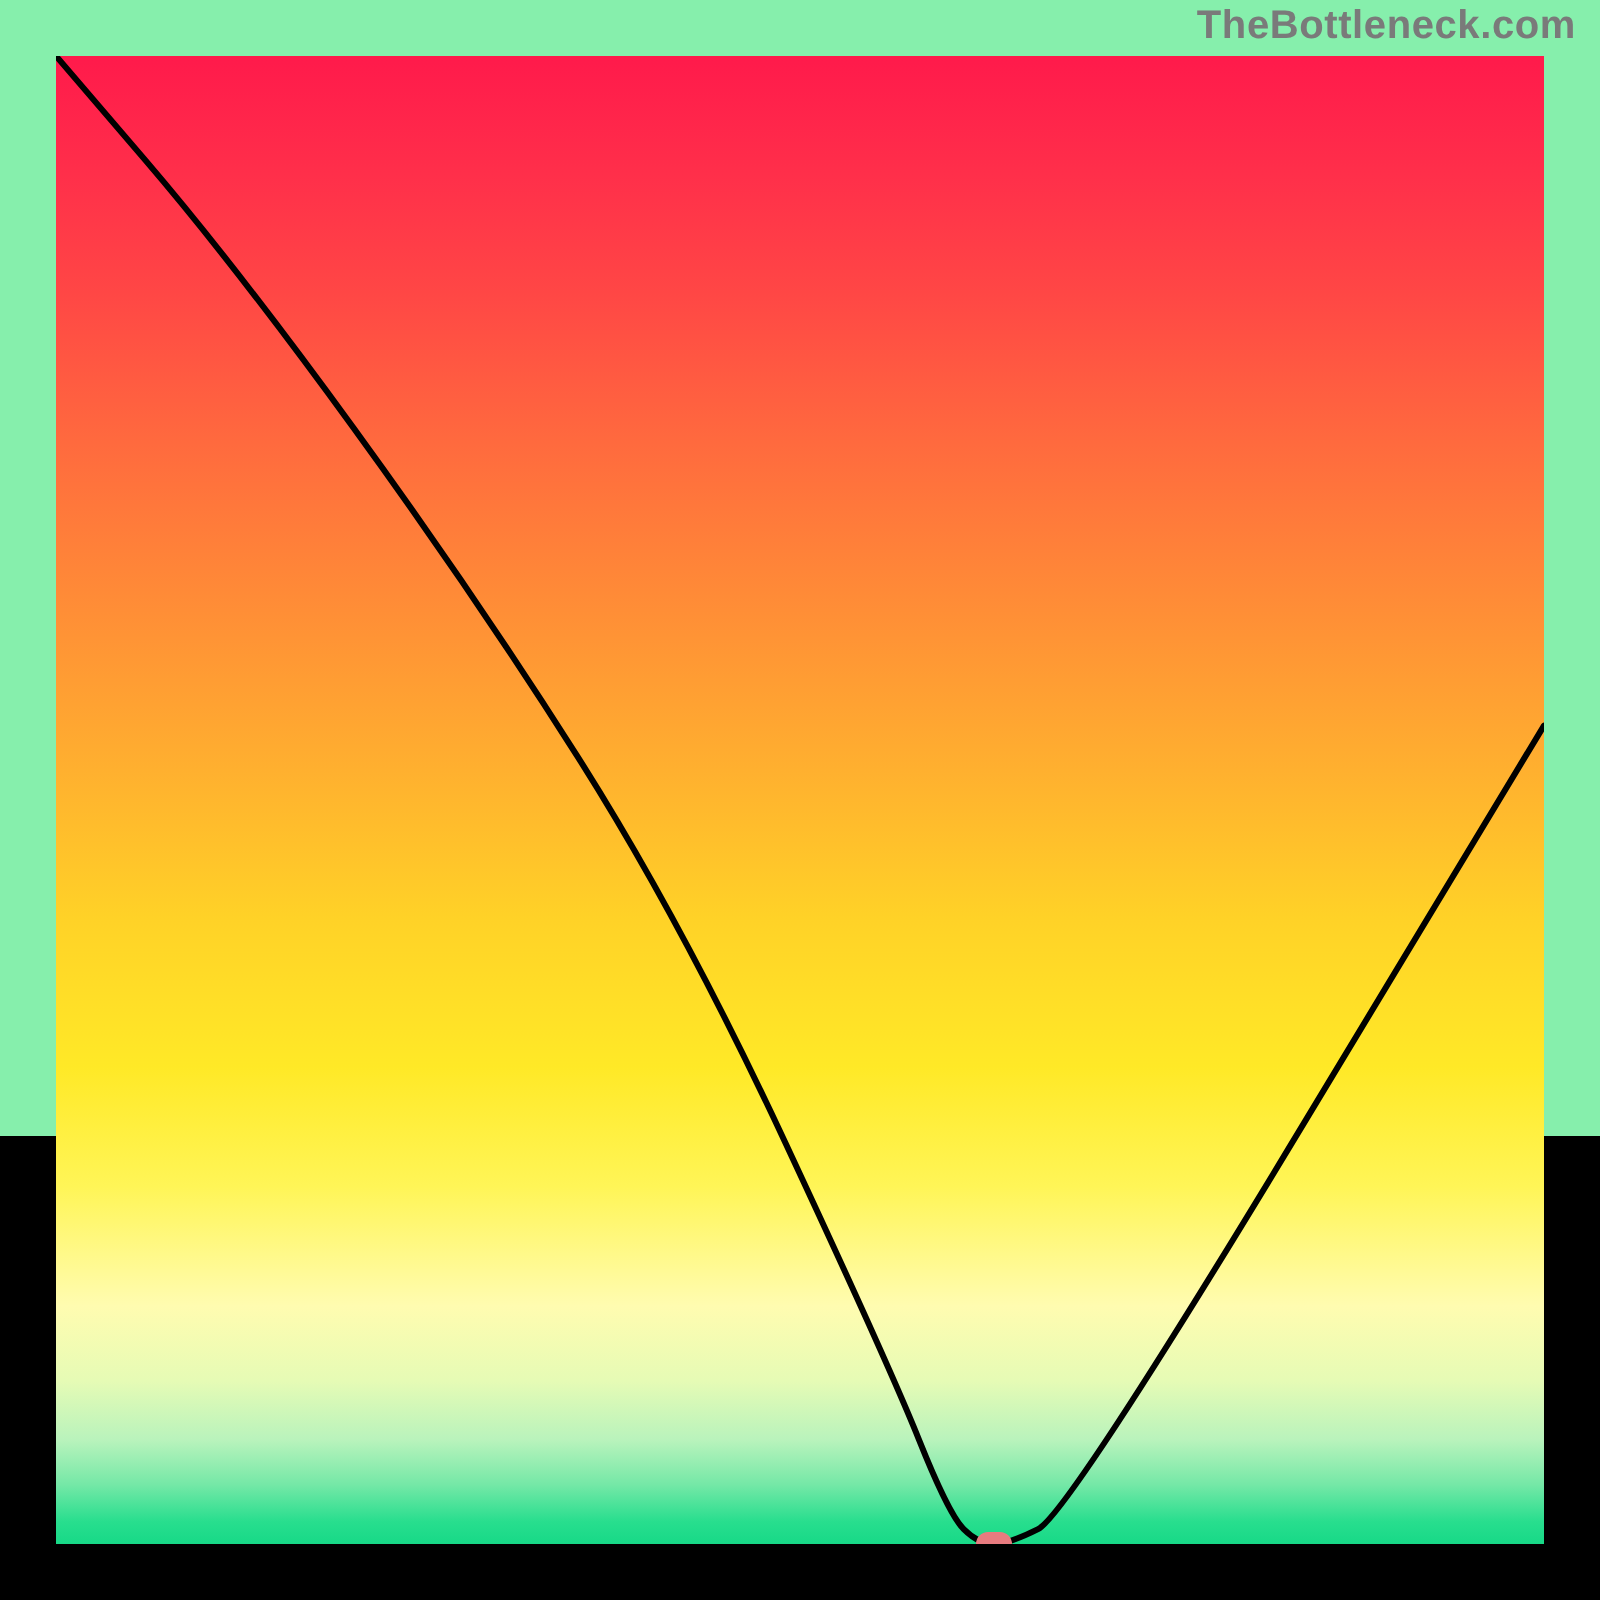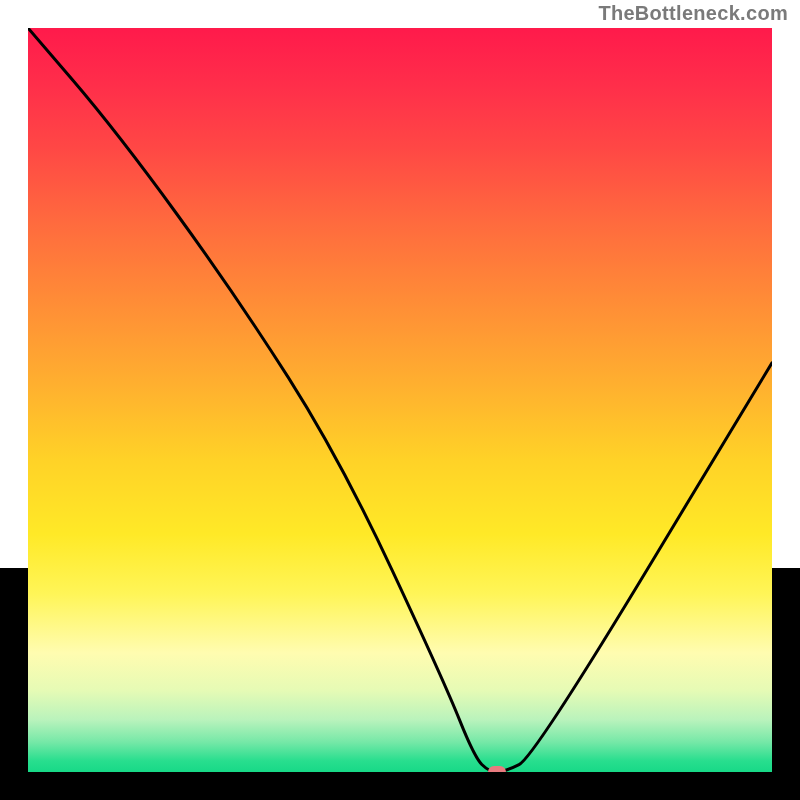--- a/index.html
+++ b/index.html
@@ -7,21 +7,21 @@
     padding: 0;
     width: 800px;
     height: 800px;
     background: #000;
     overflow: hidden;
   }
   .frame {
     position: relative;
     width: 800px;
     height: 568px;
-    background: #ffffff;
+    background: #86efac;
   }
   .attribution {
     position: absolute;
     top: 2px;
     right: 12px;
     font-family: Arial, Helvetica, sans-serif;
     font-size: 20px;
     font-weight: 600;
     color: #7a7a7a;
     letter-spacing: 0.3px;

